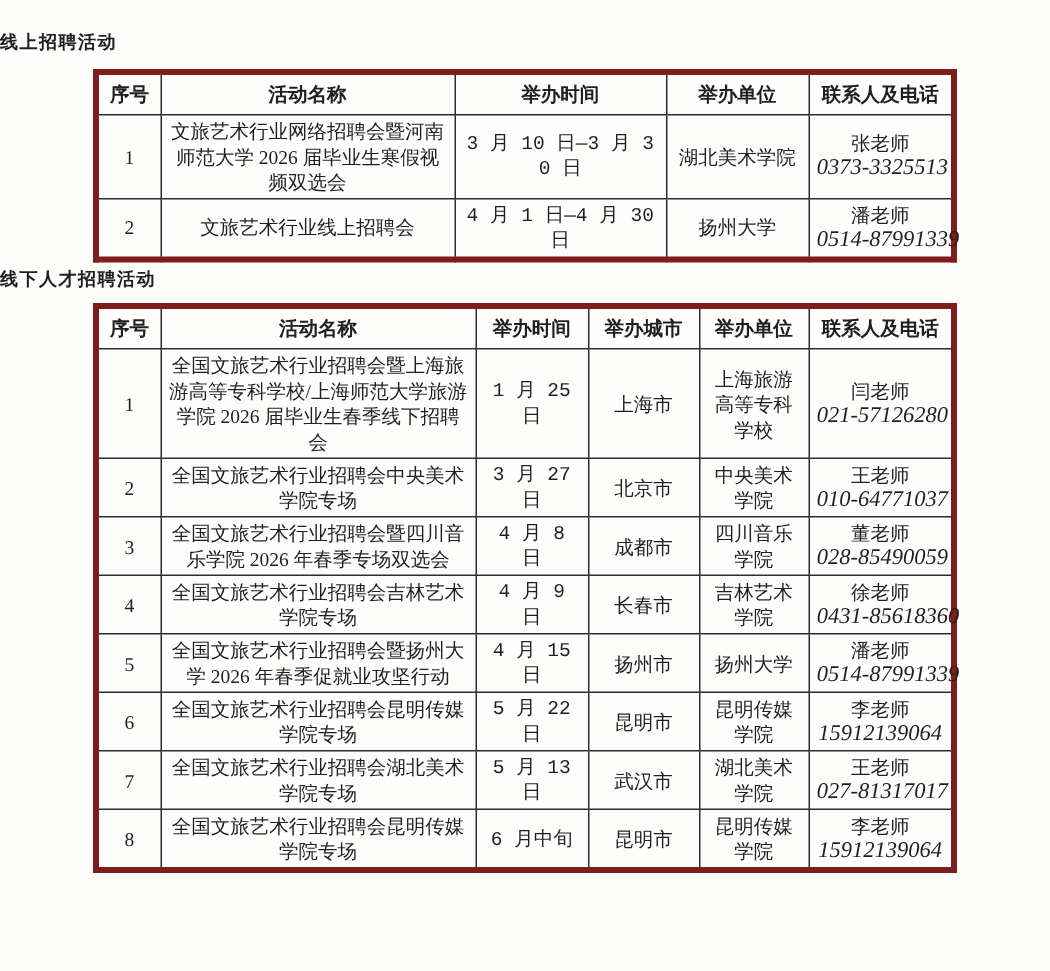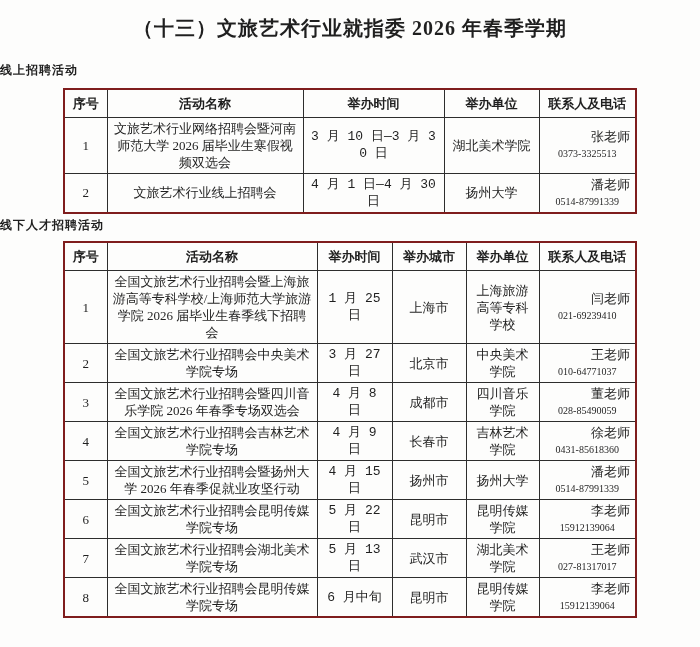--- a/index.html
+++ b/index.html
@@ -30,50 +30,49 @@
     line-height: 22px;
   }
   .section-heading.first { margin-top: 17px; }
   .section-heading.second { }
 
   table {
     width: 572px;
     margin: 7px auto 0 auto;
     border-collapse: collapse;
     table-layout: fixed;
-    border: 2px solid #7f1d1d;
+    border: 4px solid #7f1d1d;
   }
   table.offline { margin-top: 5px; }
   th, td {
     border: 1px solid #2d2d2d;
     text-align: center;
     vertical-align: middle;
     padding: 2px 5px;
     font-size: 13px;
     line-height: 17px;
     word-break: break-all;
   }
   th { font-weight: bold; height: 28px; font-size: 13px; }
   table.offline th { height: 29px; }
 
   table.online tbody tr:nth-child(1) td { height: 52px; }
   table.online tbody tr:nth-child(2) td { height: 30px; }
   table.offline tbody td { height: 38px; }
   table.offline tbody tr:nth-child(1) td { height: 64px; }
 
-  .contact-name { display: block; text-align: right; }
-  .contact-phone { display: block; font-size: 10px; white-space: nowrap; letter-spacing: 0; }
+  .contact-name { display: block; }
+  .contact-phone { display: block; font-size: 15px; white-space: nowrap; letter-spacing: 0; font-style: italic; }
   td.time-cell { letter-spacing: 0; font-family: Liberation Mono, monospace; }
 </style>
 </head>
 <body>
 
 <div class="page">
 
-  <div class="doc-title line1">（十三）文旅艺术行业就指委 2026 年春季学期</div>
 
   <div class="section-heading first">线上招聘活动</div>
 
   <table class="online">
     <colgroup>
       <col style="width:43px">
         <col style="width:196px">
         <col style="width:141px">
         <col style="width:95px">
         <col style="width:97px">
@@ -134,21 +133,21 @@
     </thead>
     <tbody>
         <tr>
           <td class="no-cell">1</td>
           <td class="name-cell">全国文旅艺术行业招聘会暨上海旅游高等专科学校/上海师范大学旅游学院 2026 届毕业生春季线下招聘会</td>
           <td class="time-cell">1 月 25 日</td>
           <td class="city-cell">上海市</td>
           <td class="organizer-cell">上海旅游高等专科学校</td>
           <td>
             <span class="contact-name">闫老师</span>
-            <span class="contact-phone">021-69239410</span>
+            <span class="contact-phone">021-57126280</span>
           </td>
         </tr>
         <tr>
           <td class="no-cell">2</td>
           <td class="name-cell">全国文旅艺术行业招聘会中央美术学院专场</td>
           <td class="time-cell">3 月 27 日</td>
           <td class="city-cell">北京市</td>
           <td class="organizer-cell">中央美术学院</td>
           <td>
             <span class="contact-name">王老师</span>

